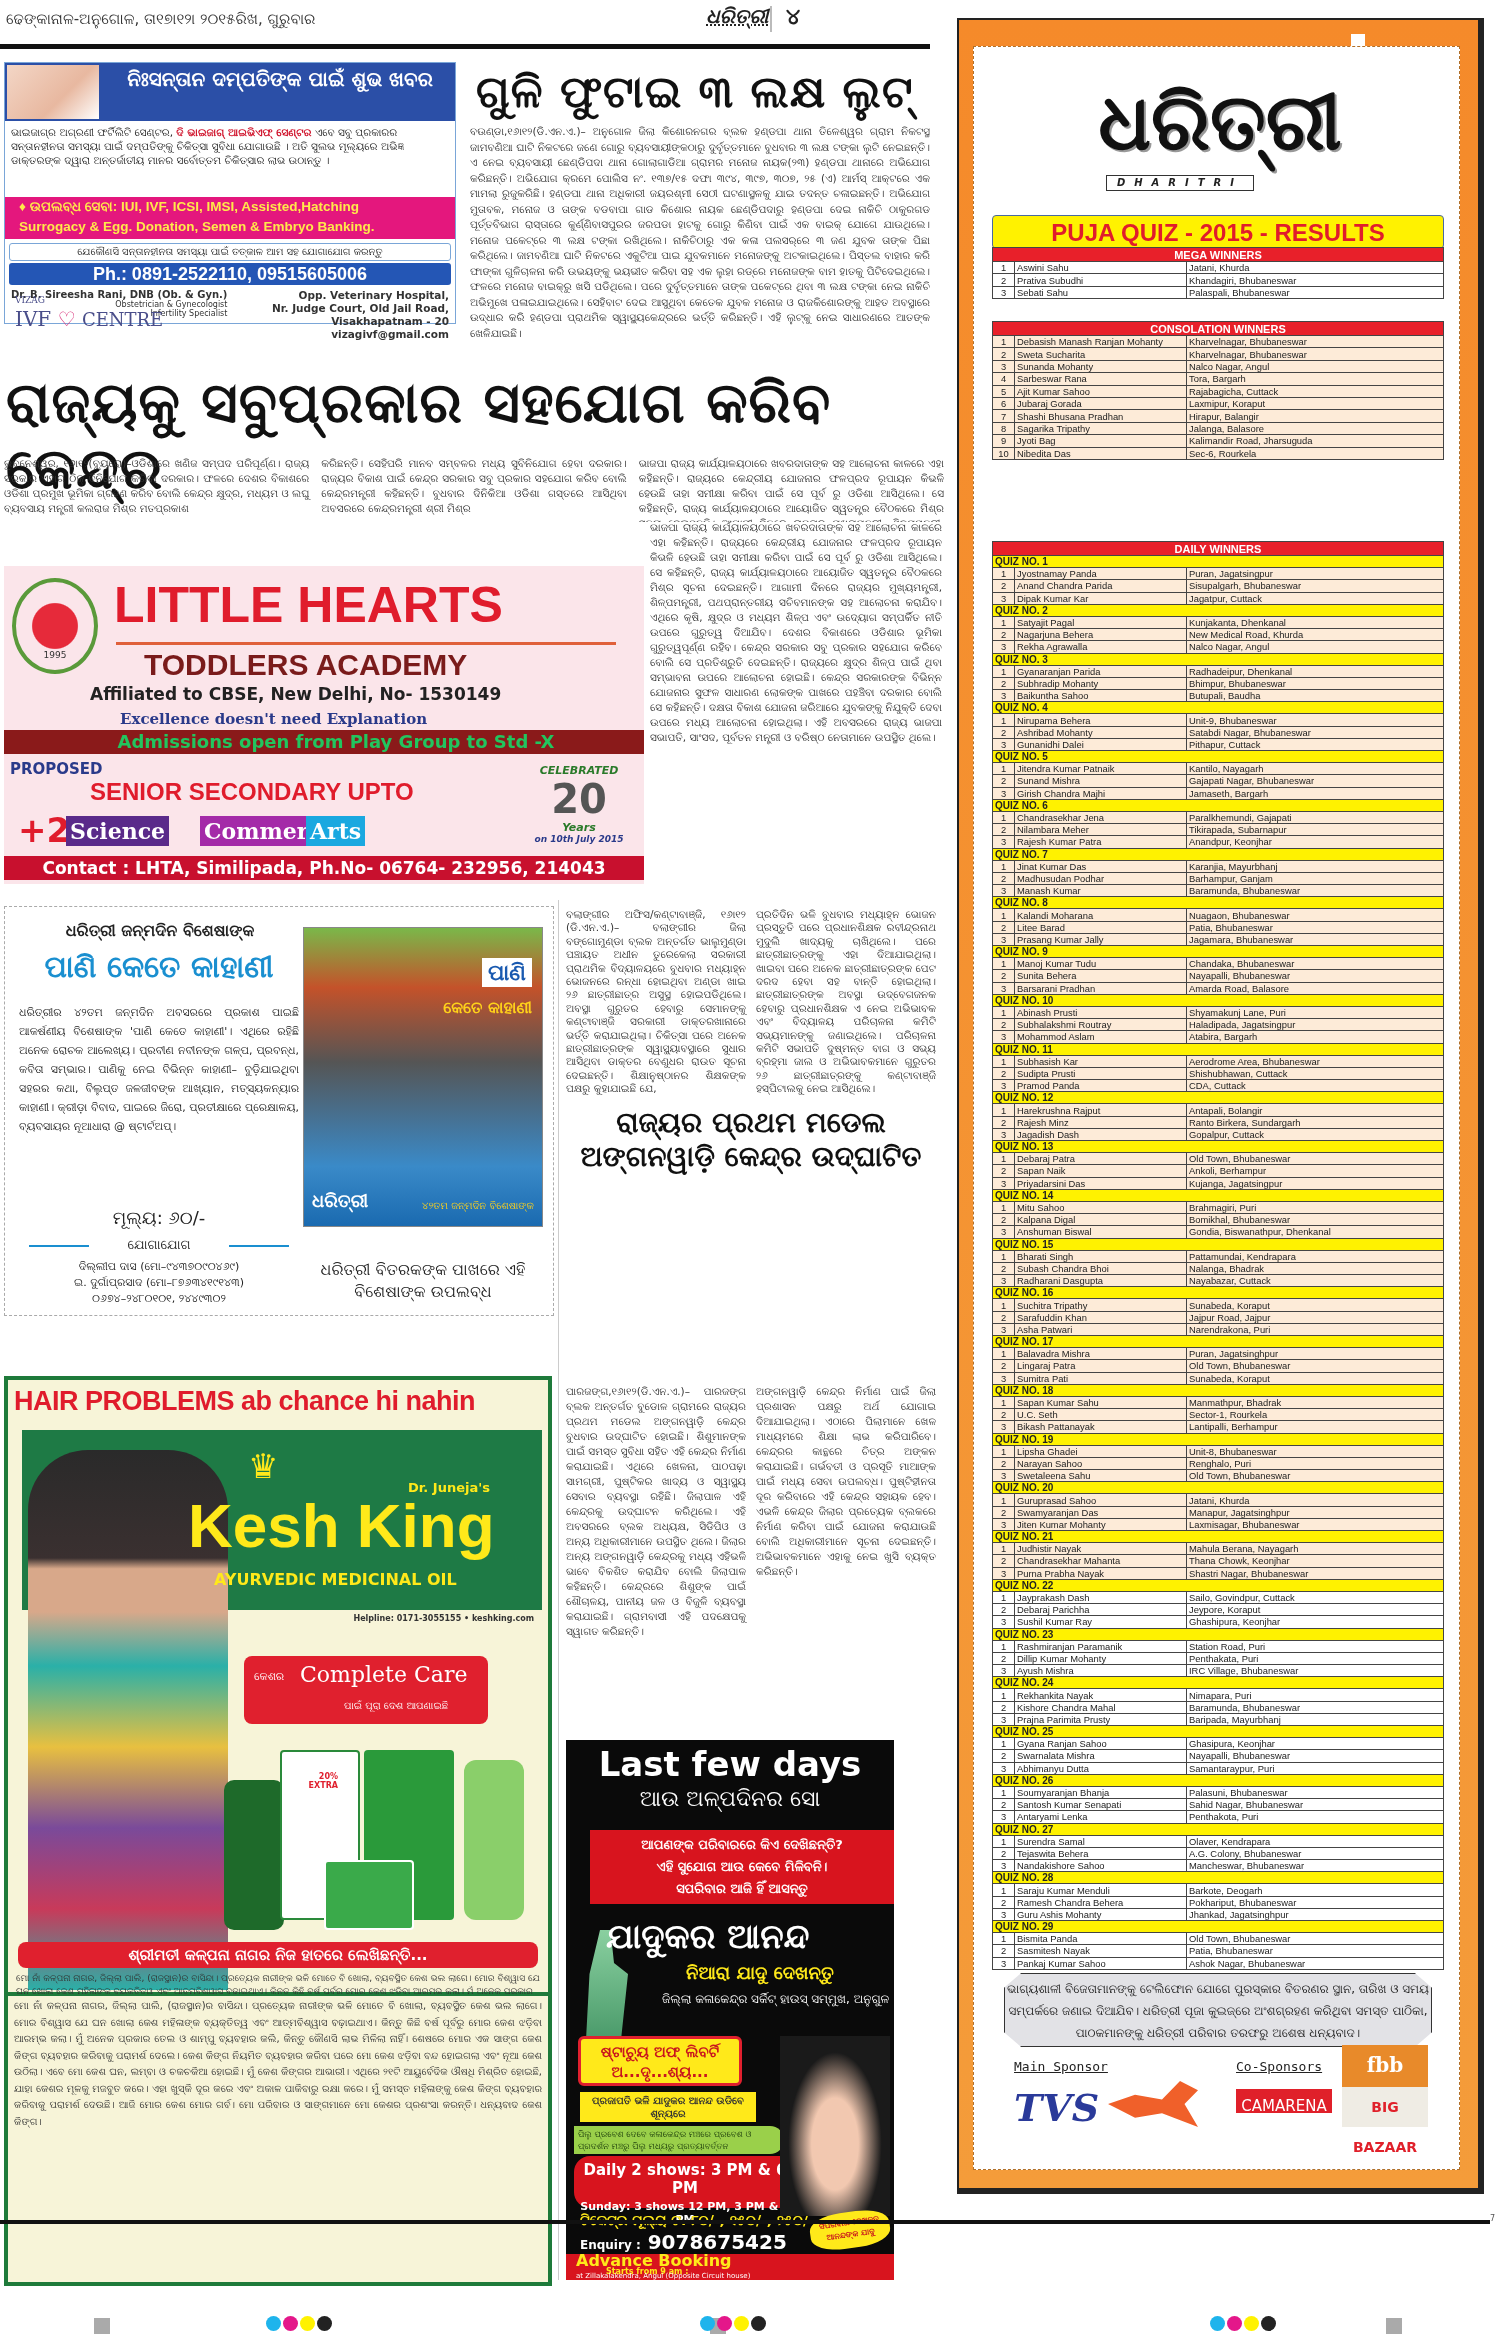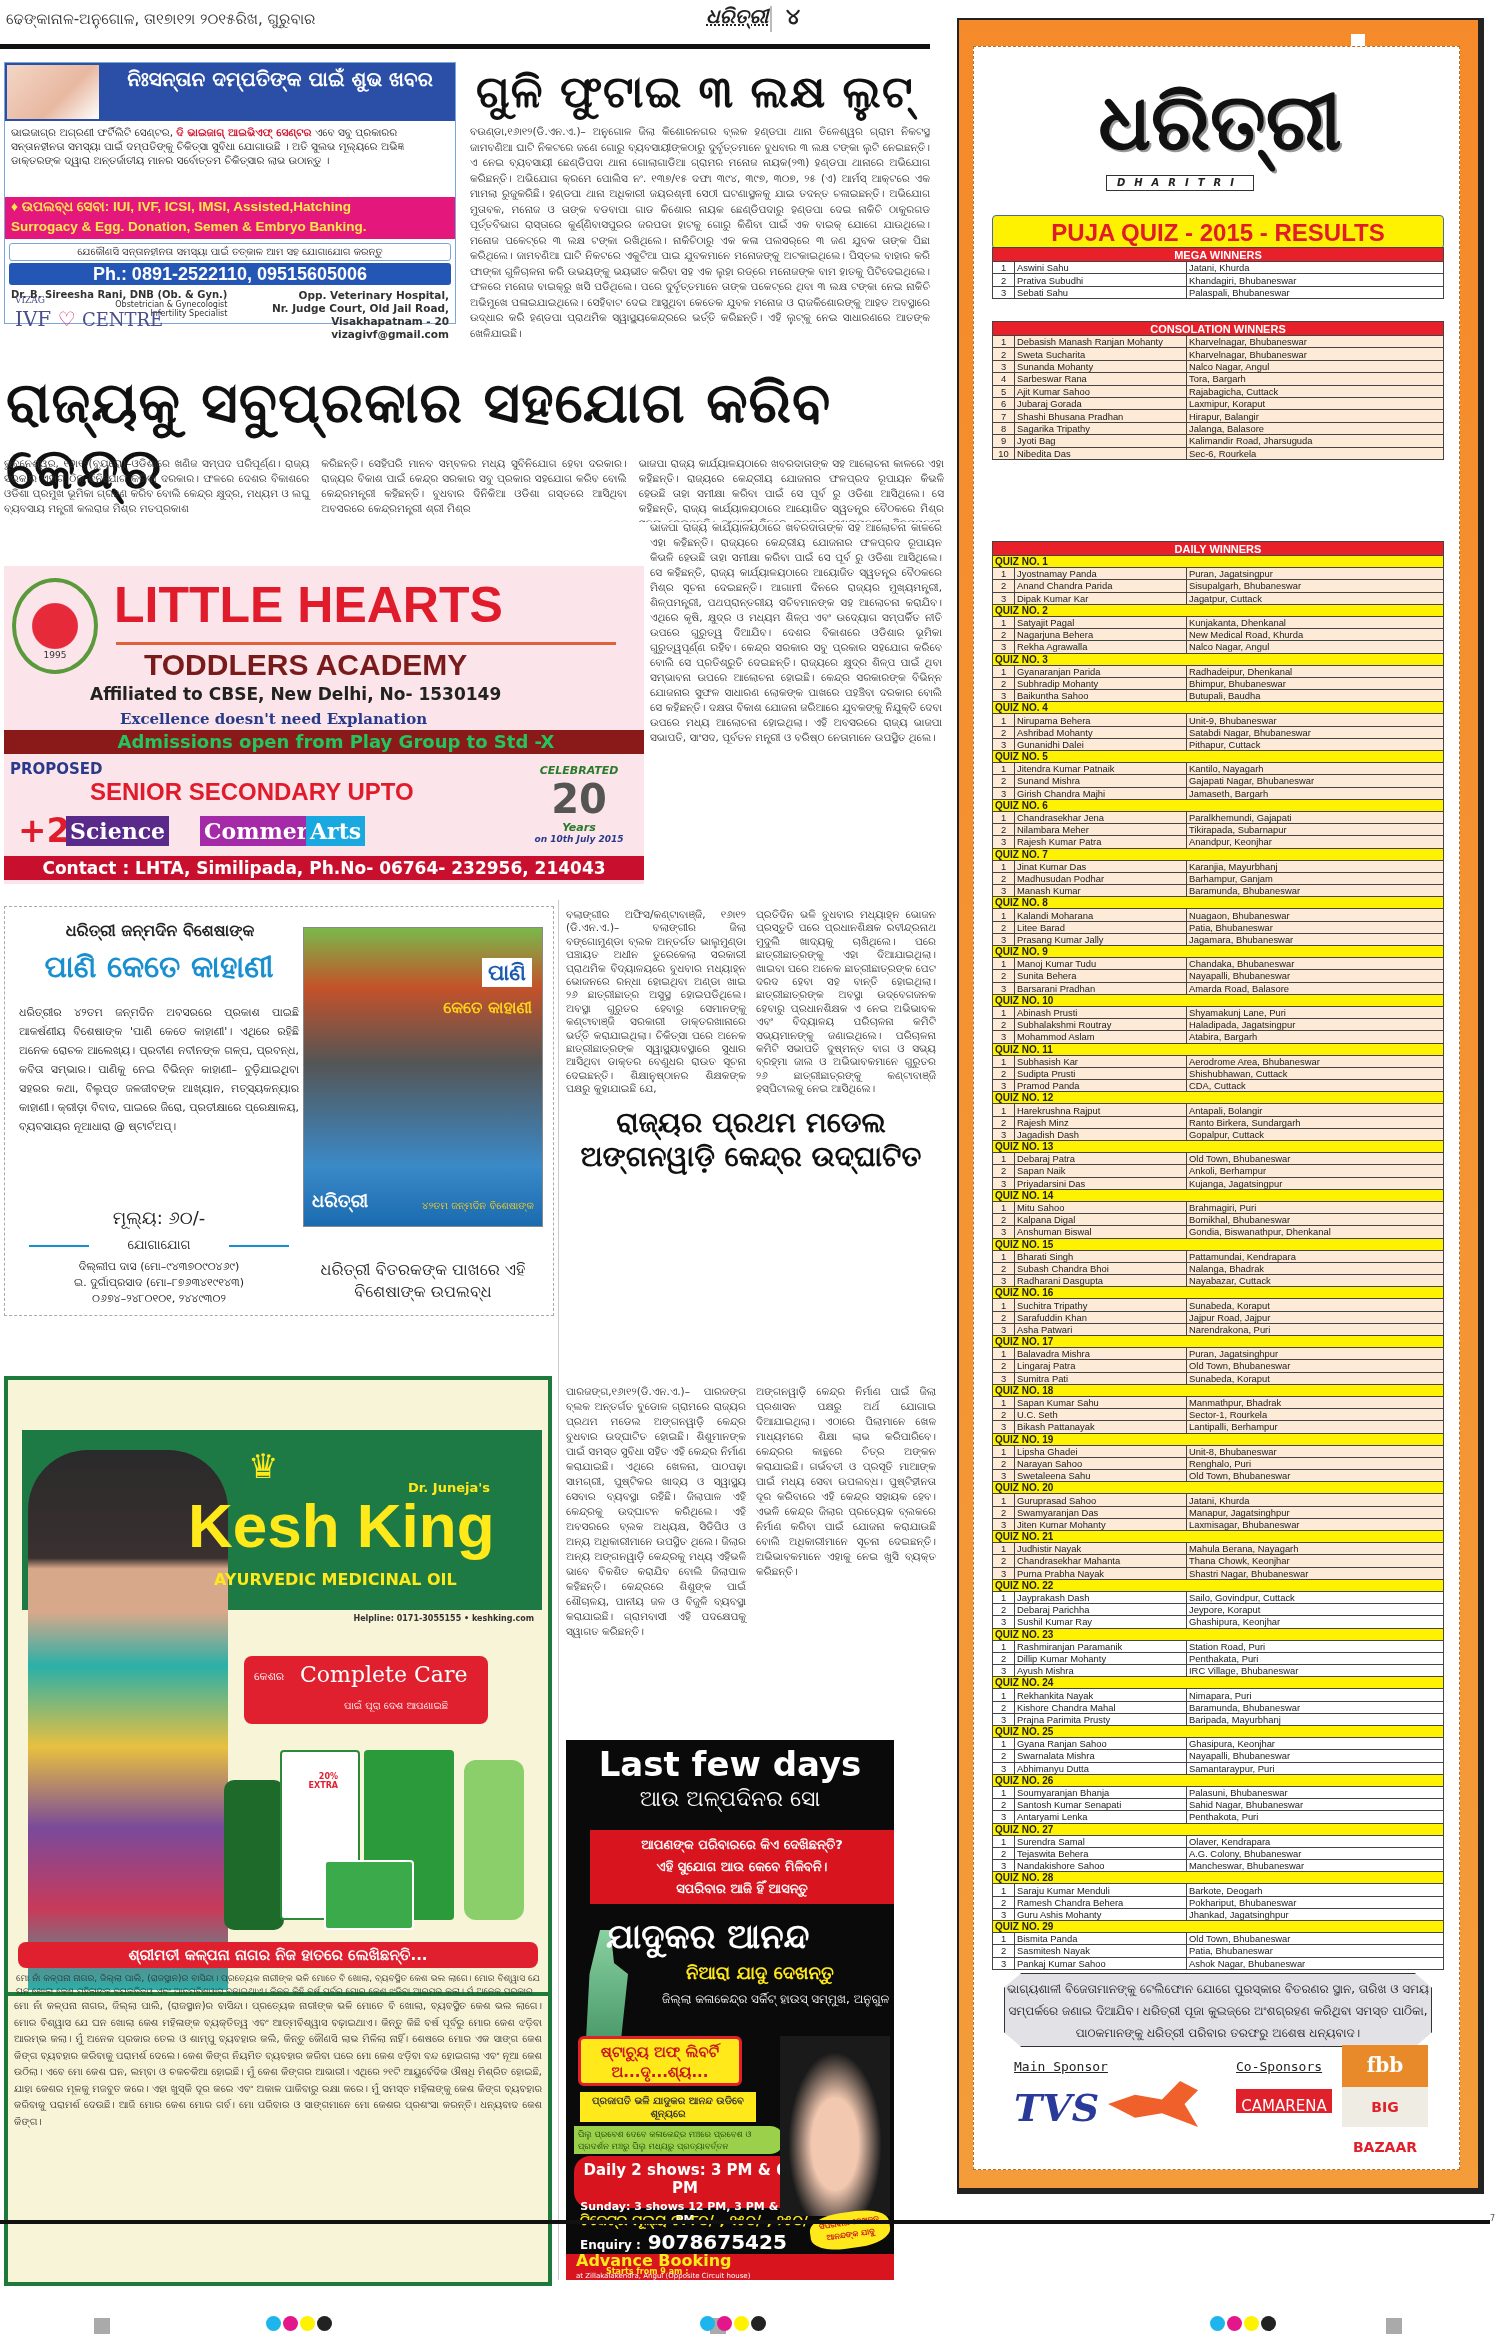--- a/index.html
+++ b/index.html
@@ -12,21 +12,21 @@
   .topbar .pageno { position: absolute; left: 786px; top: 4px; font-size: 22px; font-weight: bold; }
   .topbar .rule { position: absolute; left: 0; top: 44px; width: 930px; height: 5px; background: #111; }
 
   
   .ivf { left: 4px; top: 62px; width: 452px; height: 262px; border: 1px solid #7aa6d8; background: #fff; }
   .ivf .head { position: absolute; left: 0; top: 0; width: 100%; height: 58px; background: #2b4fa7; }
   .ivf .photo { position: absolute; left: 2px; top: 2px; width: 92px; height: 54px; background: linear-gradient(135deg,#f3d6c6,#e8b8a0 60%,#fff); }
   .ivf .title { position: absolute; left: 100px; top: 4px; width: 350px; color: #fff; font-size: 20px; font-weight: bold; text-align: center; line-height: 25px; }
   .ivf .body { position: absolute; left: 6px; top: 62px; width: 440px; font-size: 10.5px; line-height: 14px; color: #222; }
   .ivf .body .red { color: #d0142c; font-weight: bold; }
-  .ivf .pink { position: absolute; left: 0; top: 134px; width: 100%; height: 42px; background: #e4177d; color: #ffe94a; font-weight: bold; font-size: 13.5px; line-height: 20px; padding-left: 6px; font-family: "Liberation Sans", sans-serif; }
+  .ivf .pink { position: absolute; left: 0; top: 134px; width: 100%; height: 42px; background: #e4177d; color: #ffe94a; font-weight: bold; font-size: 13.5px; line-height: 20px; padding-left: 14px; font-family: "Liberation Sans", sans-serif; }
   .ivf .contact { position: absolute; left: 4px; top: 180px; width: 442px; height: 18px; border: 1px solid #7aa6d8; border-radius: 3px; font-size: 10px; text-align: center; line-height: 16px; }
   .ivf .phone { position: absolute; left: 4px; top: 200px; width: 442px; height: 22px; background: #2456b5; color: #fff; font-weight: bold; font-size: 18px; text-align: center; line-height: 22px; border-radius: 3px; font-family: "Liberation Sans", sans-serif; }
   .ivf .doctor { position: absolute; left: 6px; top: 226px; font-size: 10px; font-weight: bold; color: #333; }
   .ivf .doctor small { display: block; font-weight: normal; font-size: 8px; text-align: right; }
   .ivf .logo { position: absolute; left: 10px; top: 236px; font-family: "DejaVu Serif", serif; color: #4a4e8a; font-size: 20px; }
   .ivf .logo .heart { color: #d9347c; }
   .ivf .addr { position: absolute; right: 6px; top: 226px; font-size: 10.5px; font-weight: bold; color: #333; text-align: right; line-height: 13px; }
 
   
   .hl1 { left: 476px; top: 66px; font-size: 44px; font-weight: bold; letter-spacing: 1px; color: #111; }
@@ -267,20 +267,21 @@
     <div>ରାଜ୍ୟର ପ୍ରଥମ ମଡେଲ</div>
     <div>ଅଙ୍ଗନୱାଡ଼ି କେନ୍ଦ୍ର ଉଦ୍‌ଘାଟିତ</div>
   </div>
 </div>
 <div class="abs mid3" style="height:346px;overflow:hidden">
   <div>ପାରଜଙ୍ଗ,୧୬ା୧୨(ଡି.ଏନ.ଏ.)– ପାରଜଙ୍ଗ ବ୍ଲକ ଅନ୍ତର୍ଗତ ବୁଡୋଳ ଗ୍ରାମରେ ରାଜ୍ୟର ପ୍ରଥମ ମଡେଲ ଅଙ୍ଗନୱାଡ଼ି କେନ୍ଦ୍ର ବୁଧବାର ଉଦ୍‌ଘାଟିତ ହୋଇଛି। ଶିଶୁମାନଙ୍କ ପାଇଁ ସମସ୍ତ ସୁବିଧା ସହିତ ଏହି କେନ୍ଦ୍ର ନିର୍ମାଣ କରାଯାଇଛି। ଏଥିରେ ଖେଳନା, ପାଠପଢ଼ା ସାମଗ୍ରୀ, ପୁଷ୍ଟିକର ଖାଦ୍ୟ ଓ ସ୍ୱାସ୍ଥ୍ୟ ସେବାର ବ୍ୟବସ୍ଥା ରହିଛି। ଜିଲାପାଳ ଏହି କେନ୍ଦ୍ରକୁ ଉଦ୍‌ଘାଟନ କରିଥିଲେ। ଏହି ଅବସରରେ ବ୍ଲକ ଅଧ୍ୟକ୍ଷ, ସିଡିପିଓ ଓ ଅନ୍ୟ ଅଧିକାରୀମାନେ ଉପସ୍ଥିତ ଥିଲେ। ଜିଲାର ଅନ୍ୟ ଅଙ୍ଗନୱାଡ଼ି କେନ୍ଦ୍ରକୁ ମଧ୍ୟ ଏହିଭଳି ଭାବେ ବିକଶିତ କରାଯିବ ବୋଲି ଜିଲାପାଳ କହିଛନ୍ତି। କେନ୍ଦ୍ରରେ ଶିଶୁଙ୍କ ପାଇଁ ଶୌଚାଳୟ, ପାନୀୟ ଜଳ ଓ ବିଜୁଳି ବ୍ୟବସ୍ଥା କରାଯାଇଛି। ଗ୍ରାମବାସୀ ଏହି ପଦକ୍ଷେପକୁ ସ୍ୱାଗତ କରିଛନ୍ତି।</div>
   <div>ଅଙ୍ଗନୱାଡ଼ି କେନ୍ଦ୍ର ନିର୍ମାଣ ପାଇଁ ଜିଲା ପ୍ରଶାସନ ପକ୍ଷରୁ ଅର୍ଥ ଯୋଗାଇ ଦିଆଯାଇଥିଲା। ଏଠାରେ ପିଲାମାନେ ଖେଳ ମାଧ୍ୟମରେ ଶିକ୍ଷା ଲାଭ କରିପାରିବେ। କେନ୍ଦ୍ରର କାନ୍ଥରେ ଚିତ୍ର ଅଙ୍କନ କରାଯାଇଛି। ଗର୍ଭବତୀ ଓ ପ୍ରସୂତି ମାଆଙ୍କ ପାଇଁ ମଧ୍ୟ ସେବା ଉପଲବ୍ଧ। ପୁଷ୍ଟିହୀନତା ଦୂର କରିବାରେ ଏହି କେନ୍ଦ୍ର ସହାୟକ ହେବ। ଏଭଳି କେନ୍ଦ୍ର ଜିଲାର ପ୍ରତ୍ୟେକ ବ୍ଲକରେ ନିର୍ମାଣ କରିବା ପାଇଁ ଯୋଜନା କରାଯାଉଛି ବୋଲି ଅଧିକାରୀମାନେ ସୂଚନା ଦେଇଛନ୍ତି। ଅଭିଭାବକମାନେ ଏହାକୁ ନେଇ ଖୁସି ବ୍ୟକ୍ତ କରିଛନ୍ତି।</div>
 </div>
 
 <div class="abs kesh">
+  <div class="hp">HAIR PROBLEMS ab chance hi nahin</div>
   <div class="green"></div>
   <div class="woman"></div>
   <div class="crown">♛</div>
   <div class="dr">Dr. Juneja's</div>
   <div class="brand">Kesh King</div>
   <div class="oil">AYURVEDIC MEDICINAL OIL</div>
   <div class="help">Helpline: 0171-3055155 • keshking.com</div>
   <div class="care">
     <span class="a">କେଶର</span>
     <span class="b">Complete Care</span>

